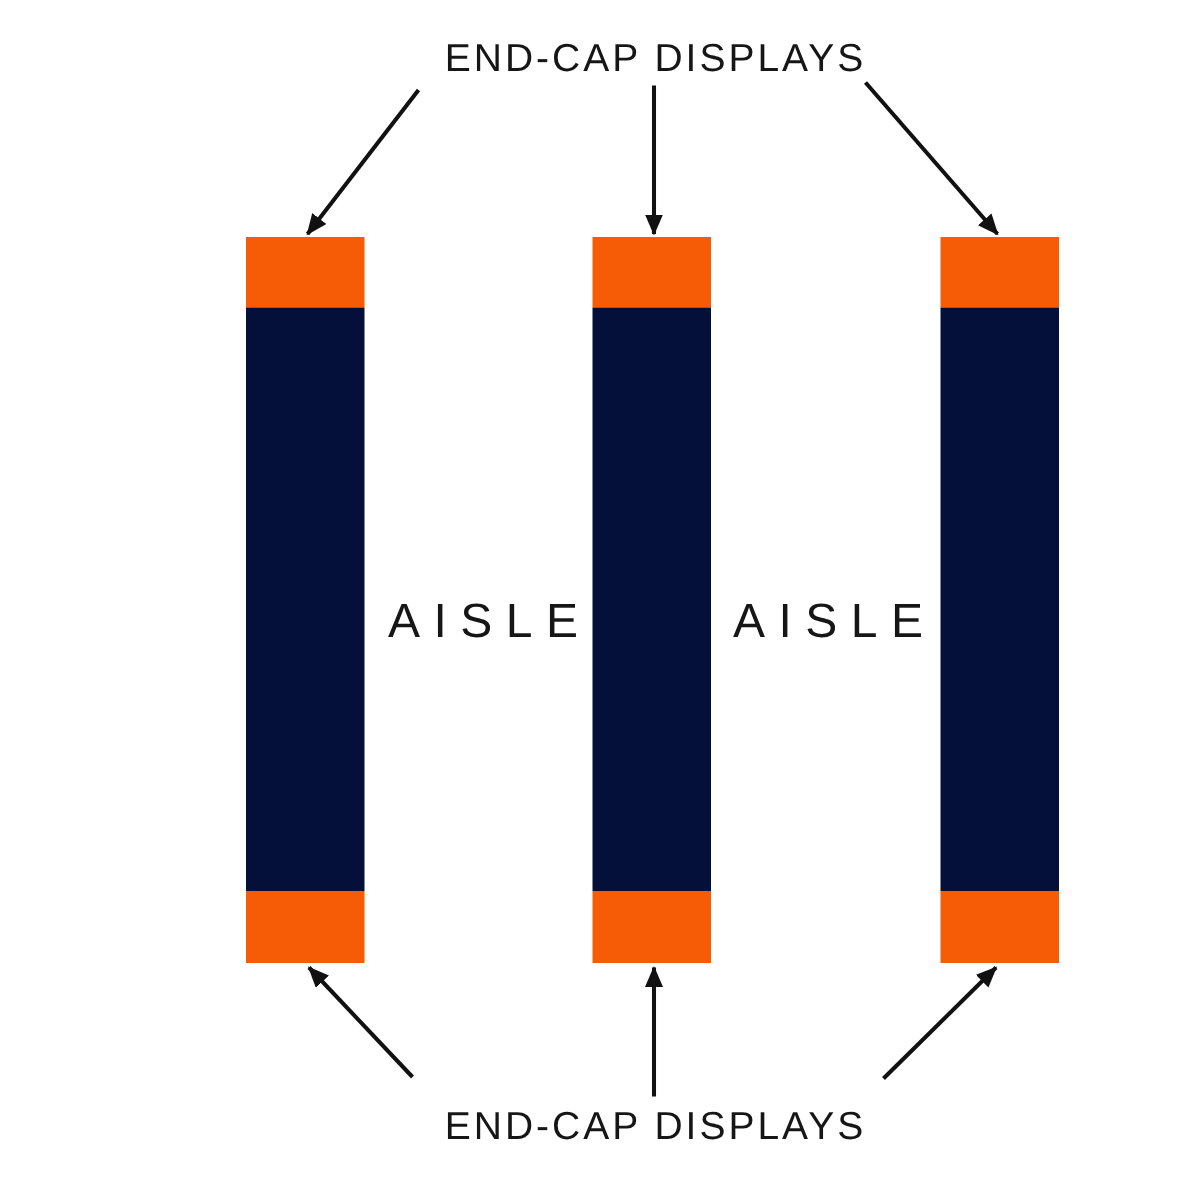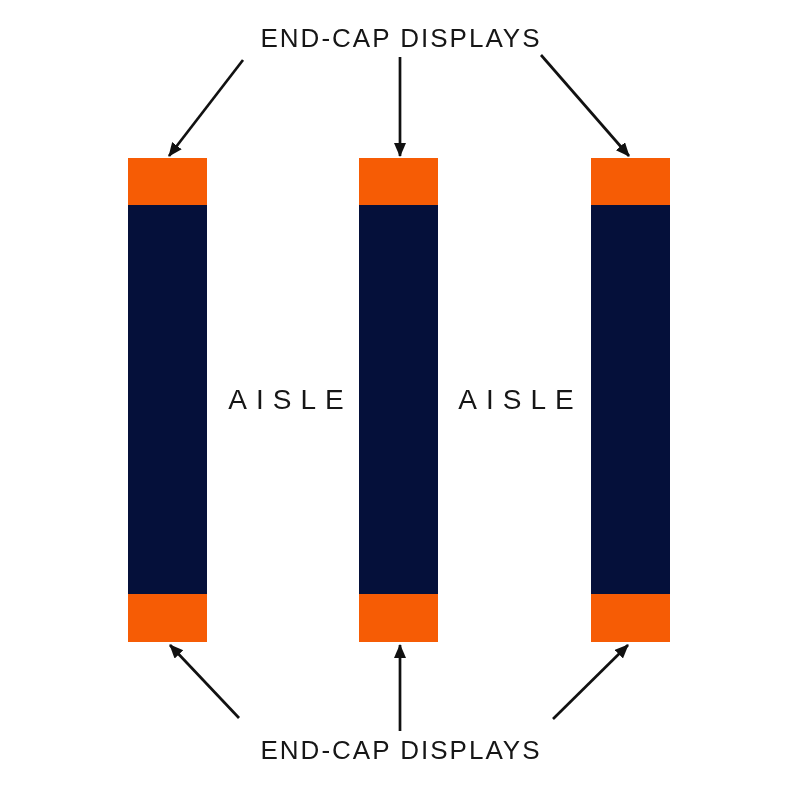--- a/index.html
+++ b/index.html
@@ -13,39 +13,40 @@
   html, body {
     width: 800px; height: 800px;
     background: var(--background);
     font-family: "Liberation Sans", sans-serif;
   }
   #canvas {
     position: relative;
     width: 724px; height: 800px;
     background: var(--background);
     overflow: hidden;
+    margin-left: 36px;
   }
   .endcap-label {
     position: absolute;
     left: 0; width: 800px;
     text-align: center;
     font-size: 26px;
     letter-spacing: 2px;
     padding-left: 2px; 
     color: var(--label-text);
     white-space: nowrap;
     line-height: 30px;
   }
   .endcap-label.top { top: 23px; }
   .endcap-label.bottom { top: 735px; }
   .aisle-label {
     position: absolute;
-    top: 400px;
+    top: 414px;
     transform: translate(-50%, -50%);
-    font-size: 28px;
+    font-size: 32px;
     letter-spacing: 9px;
     padding-left: 9px; 
     color: var(--label-text);
     white-space: nowrap;
   }
   .aisle-label.left { left: 286px; }
   .aisle-label.right { left: 516px; }
   .shelf {
     position: absolute;
     top: 158px;

